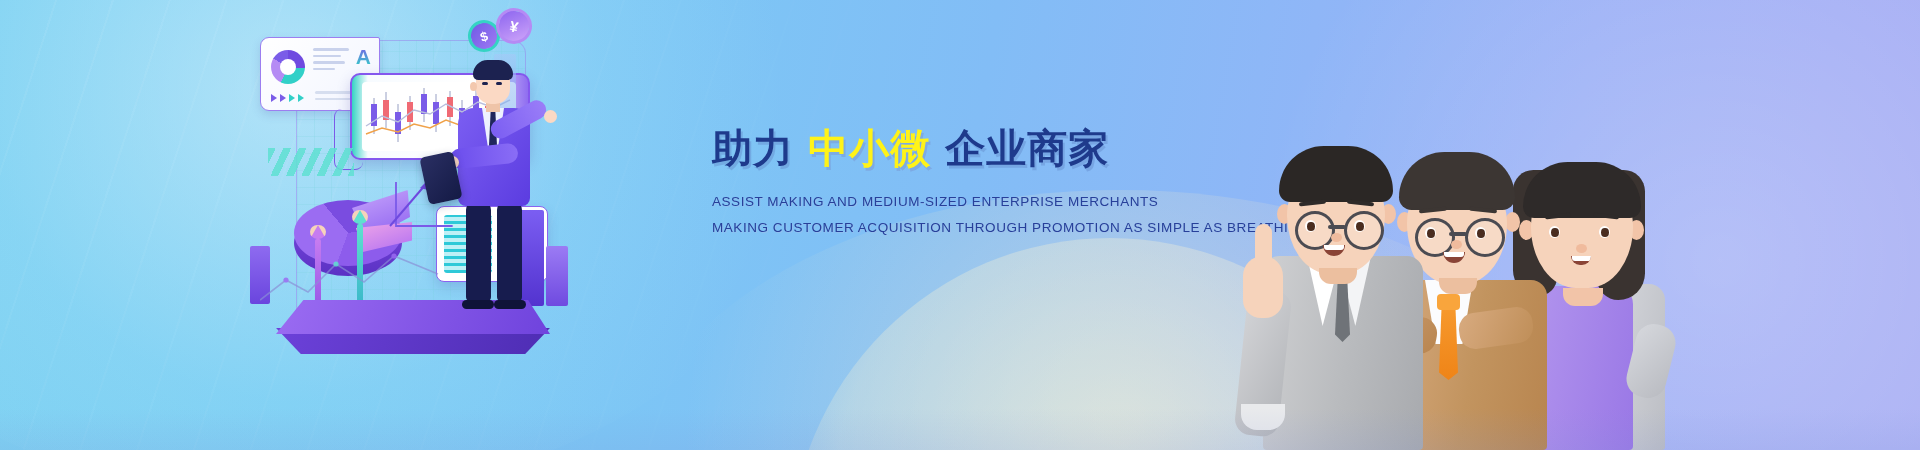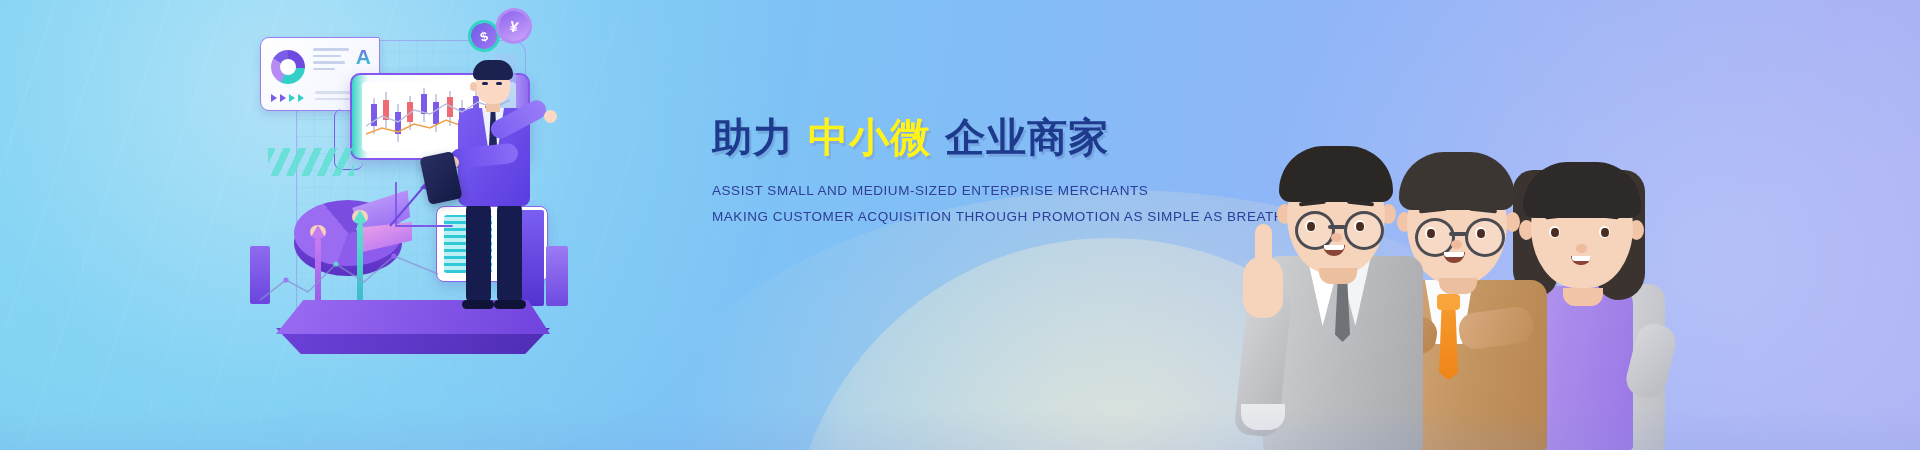--- a/index.html
+++ b/index.html
@@ -128,21 +128,21 @@
   .tablet{position:absolute;left:-12px;top:96px;width:34px;height:48px;border-radius:5px;
     background:linear-gradient(140deg,#2a2f63,#141a45);transform:rotate(-12deg);box-shadow:0 3px 8px rgba(20,20,60,.3);}
 
   .upArrow{position:absolute;width:16px;}
   .upArrow .shaft{position:absolute;bottom:0;left:5px;width:6px;border-radius:2px;}
   .upArrow .head{position:absolute;top:0;left:0;width:0;height:0;border-left:8px solid transparent;border-right:8px solid transparent;}
 
   .zig{position:absolute;left:20px;top:236px;width:180px;height:64px;opacity:.85;}
 
   
-  #copy{position:absolute;left:712px;top:113px;width:640px;}
+  #copy{position:absolute;left:712px;top:124px;width:640px;}
 
   .h-line{font-size:40px;line-height:1.22;font-weight:700;letter-spacing:1px;white-space:nowrap;
     font-family:"Liberation Sans","DejaVu Sans",sans-serif;}
   .t-blue{color:#1e3a8c;text-shadow:2px 3px 0 rgba(100,140,205,.45);}
   .t-yellow{color:#fff318;text-shadow:2px 3px 0 rgba(120,140,200,.40);font-weight:700;}
   .hl{position:relative;display:inline-block;padding:0 2px;}
   .hl::after{content:"";position:absolute;left:-2px;right:-2px;bottom:-2px;height:9px;background:#1f6fe0;z-index:-1;}
   .hl>span{position:relative;z-index:2;}
 
   #sub{margin-top:16px;}
@@ -361,21 +361,21 @@
   </div>
 
   <div id="copy">
 
     <div class="h-line">
       <span class="t-blue">助力</span><span>&nbsp;</span><span class="hl"><span class="t-yellow">中小微</span></span><span>&nbsp;</span><span class="t-blue">企业商家</span>
     </div>
 
 
     <div id="sub">
-      <div class="s-line">ASSIST SMALL AND MEDIUM-SIZED ENTERPRISE MERCHANTS</div>
+      <div class="s-line">ASSIST MAKING AND MEDIUM-SIZED ENTERPRISE MERCHANTS</div>
       <div class="s-line">MAKING CUSTOMER ACQUISITION THROUGH PROMOTION AS SIMPLE AS BREATHING</div>
     </div>
   </div>
 
   <div id="people">
 
     <div class="person" id="p3">
       <div class="p3-blazerL"></div>
       <div class="p3-blazerR"></div>
       <div class="torso"></div>

